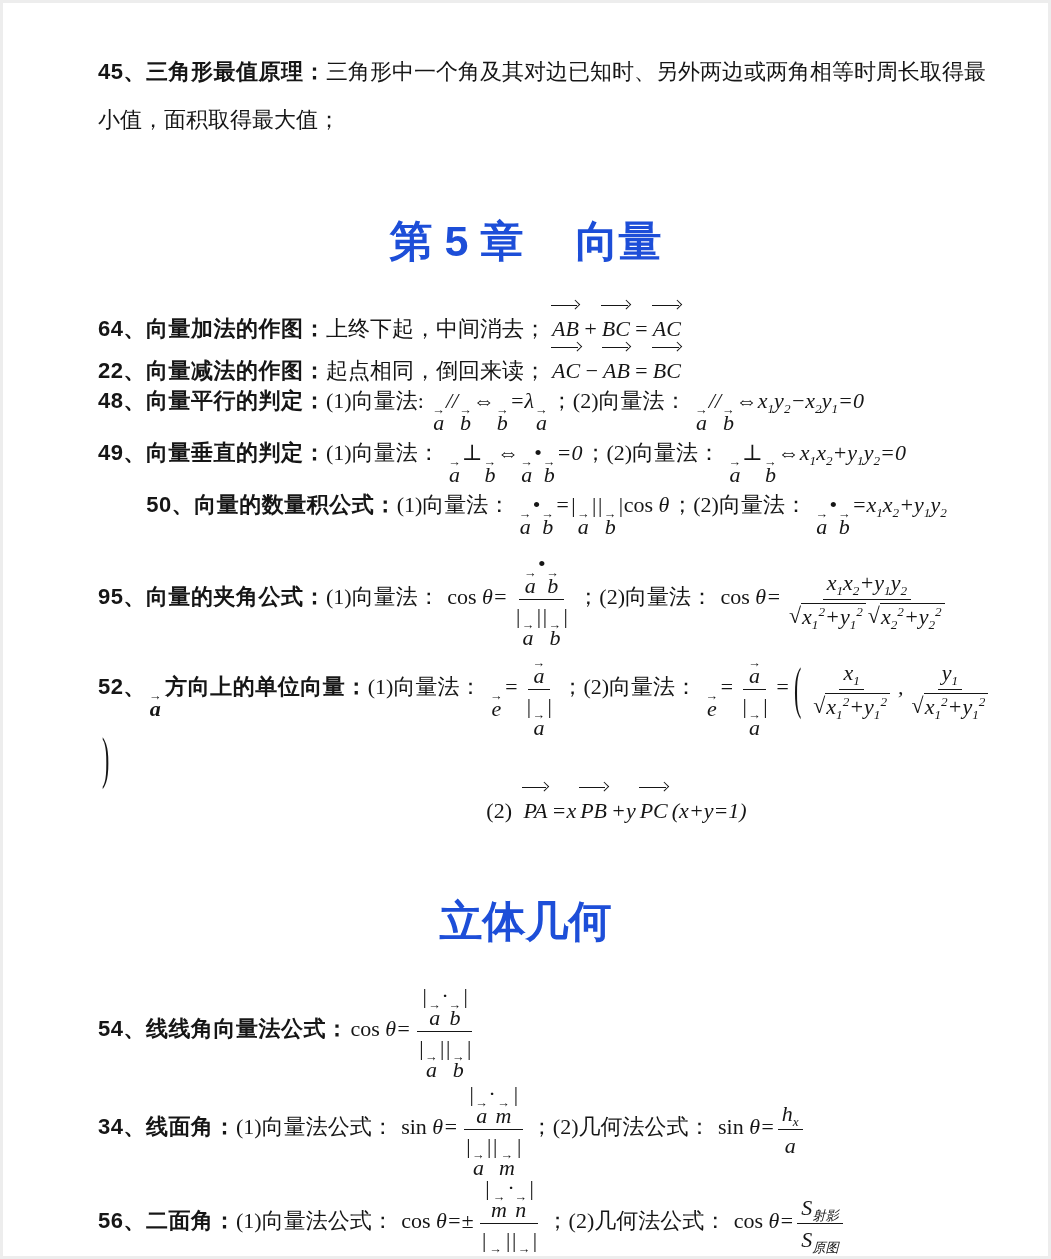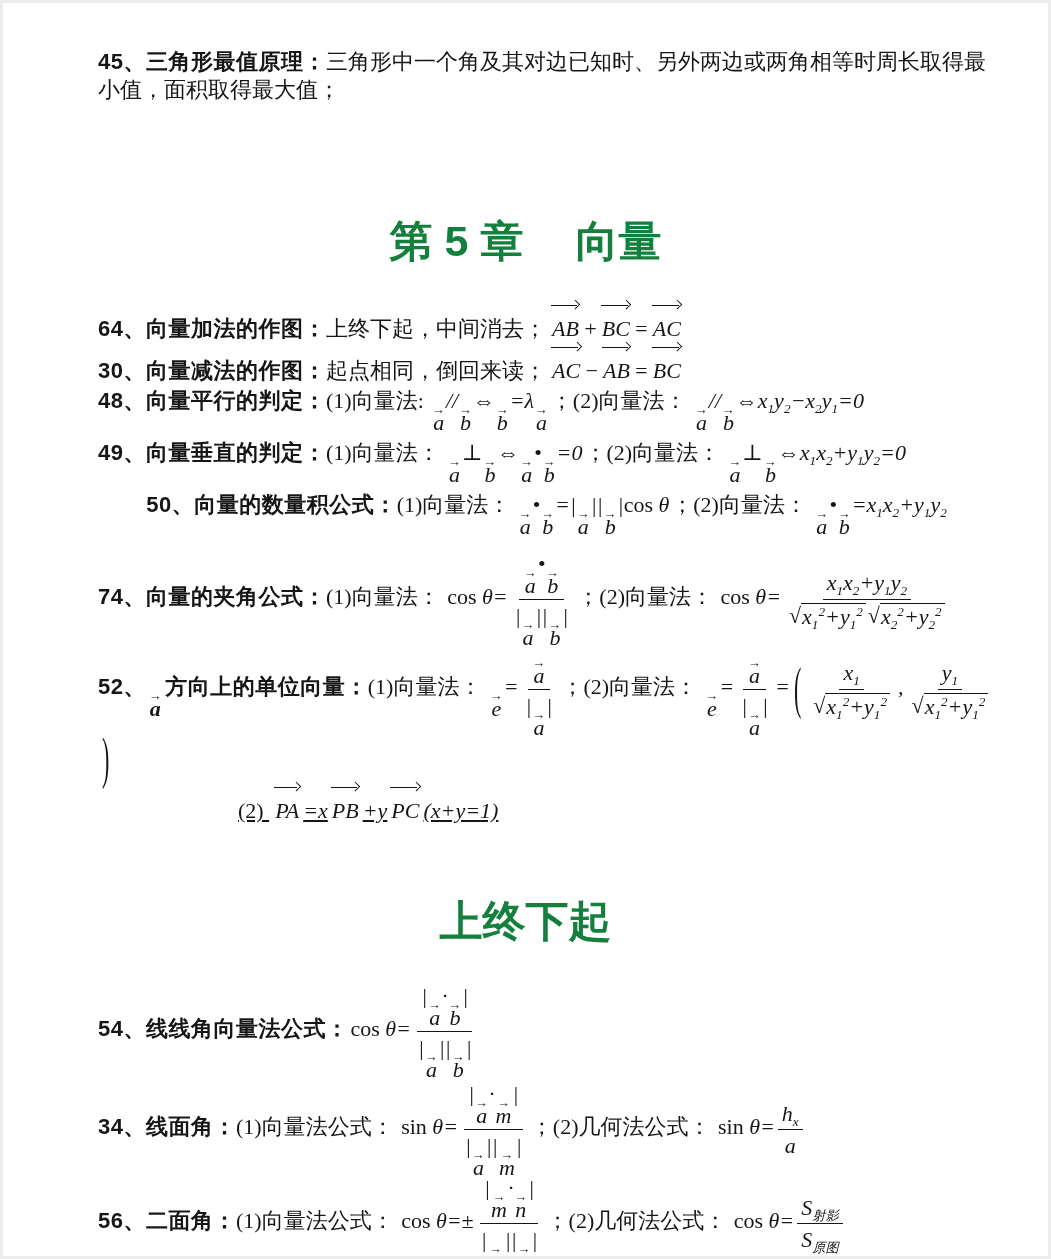--- a/index.html
+++ b/index.html
@@ -12,29 +12,29 @@
     box-shadow: inset 0 0 0 3px #ededed;
     color:#161616;
     font-family:"Liberation Serif","DejaVu Serif",serif;
   }
   .row {
     position:absolute;
     left:98px; right:54px;
     font-size:22px;
     line-height:34px;
   }
-  .row.wrap2 { line-height:28px; }
+  .row.wrap2 { line-height:48px; }
   .chapter {
     position:absolute; left:0; right:0;
     display:flex; justify-content:center; gap:52px;
     font-family:"Liberation Sans","DejaVu Sans",sans-serif;
     font-weight:700; font-size:43px; line-height:50px;
-    color:#15803d;
-  }
-  .row-center { text-align:left; padding-left:140px;text-decoration:underline; }
+    color:#1d4ed8;
+  }
+  .row-center { text-align:center; padding-left:140px; }
 
   
   .lbl {
     font-weight:700;
     font-family:"Liberation Sans","DejaVu Sans",sans-serif;
     letter-spacing:0.5px;
   }
   
   .math { font-family:"Liberation Serif","DejaVu Serif",serif; font-style:italic; padding:0 2px; }
   .up { font-style:normal; }
@@ -75,21 +75,21 @@
 <div class="page">
 
   <div class="row wrap2" style="top:48px;"><span class="lbl">45、三角形最值原理：</span>三角形中一个角及其对边已知时、另外两边或两角相等时周长取得最小值，面积取得最大值；</div>
 
   <div class="chapter" style="top:216px;">
     <span>第 5 章</span>
     <span>向量</span>
   </div>
 
   <div class="row" style="top:296px;"><span class="lbl">64、向量加法的作图：</span>上终下起，中间消去；<span class="math"><span class="ovec"><span class="oarr"></span><span class="obase">AB</span></span>+<span class="ovec"><span class="oarr"></span><span class="obase">BC</span></span>=<span class="ovec"><span class="oarr"></span><span class="obase">AC</span></span></span></div>
-  <div class="row" style="top:338px;"><span class="lbl">30、向量减法的作图：</span>起点相同，倒回来读；<span class="math"><span class="ovec"><span class="oarr"></span><span class="obase">AC</span></span>−<span class="ovec"><span class="oarr"></span><span class="obase">AB</span></span>=<span class="ovec"><span class="oarr"></span><span class="obase">BC</span></span></span></div>
+  <div class="row" style="top:338px;"><span class="lbl">22、向量减法的作图：</span>起点相同，倒回来读；<span class="math"><span class="ovec"><span class="oarr"></span><span class="obase">AC</span></span>−<span class="ovec"><span class="oarr"></span><span class="obase">AB</span></span>=<span class="ovec"><span class="oarr"></span><span class="obase">BC</span></span></span></div>
   <div class="row" style="top:384px;"><span class="lbl">48、向量平行的判定：</span>(1)向量法: <span class="math"><span class="vec">
           <span class="vhat">→</span>
           <span class="vbase">a</span>
         </span>//<span class="vec">
           <span class="vhat">→</span>
           <span class="vbase">b</span>
         </span>⇔<span class="vec">
           <span class="vhat">→</span>
           <span class="vbase">b</span>
         </span>=λ<span class="vec">
@@ -133,21 +133,21 @@
         </span>||<span class="vec">
           <span class="vhat">→</span>
           <span class="vbase">b</span>
         </span>|<span class="up">cos </span>θ</span>；(2)向量法： <span class="math"><span class="vec">
           <span class="vhat">→</span>
           <span class="vbase">a</span>
         </span>•<span class="vec">
           <span class="vhat">→</span>
           <span class="vbase">b</span>
         </span>=x<sub>1</sub>x<sub>2</sub>+y<sub>1</sub>y<sub>2</sub></span></div>
-  <div class="row" style="top:548px;"><span class="lbl">74、向量的夹角公式：</span>(1)向量法： <span class="math"><span class="up">cos </span>θ=<span class="frac">
+  <div class="row" style="top:548px;"><span class="lbl">95、向量的夹角公式：</span>(1)向量法： <span class="math"><span class="up">cos </span>θ=<span class="frac">
           <span class="fn"><span class="vec">
               <span class="vhat">→</span>
               <span class="vbase">a</span>
             </span>•<span class="vec">
               <span class="vhat">→</span>
               <span class="vbase">b</span>
             </span></span>
           <span class="fd">|<span class="vec">
               <span class="vhat">→</span>
               <span class="vbase">a</span>
@@ -201,21 +201,21 @@
         </span>,<span class="frac">
           <span class="fn">y<sub>1</sub></span>
           <span class="fd"><span class="sqrt">
               <span class="rsign">√</span>
               <span class="rbody">x<sub>1</sub><sup>2</sup>+y<sub>1</sub><sup>2</sup></span>
             </span></span>
         </span><span class="bigp">)</span></span></div>
   <div class="row row-center" style="top:778px;">(2) <span class="math"><span class="ovec"><span class="oarr"></span><span class="obase">PA</span></span>=x<span class="ovec"><span class="oarr"></span><span class="obase">PB</span></span>+y<span class="ovec"><span class="oarr"></span><span class="obase">PC</span></span>(x+y=1)</span></div>
 
   <div class="chapter" style="top:896px;">
-    <span>上终下起</span>
+    <span>立体几何</span>
   </div>
 
   <div class="row" style="top:980px;"><span class="lbl">54、线线角向量法公式：</span><span class="math"><span class="up">cos </span>θ=<span class="frac">
           <span class="fn">|<span class="vec">
               <span class="vhat">→</span>
               <span class="vbase">a</span>
             </span>·<span class="vec">
               <span class="vhat">→</span>
               <span class="vbase">b</span>
             </span>|</span>

